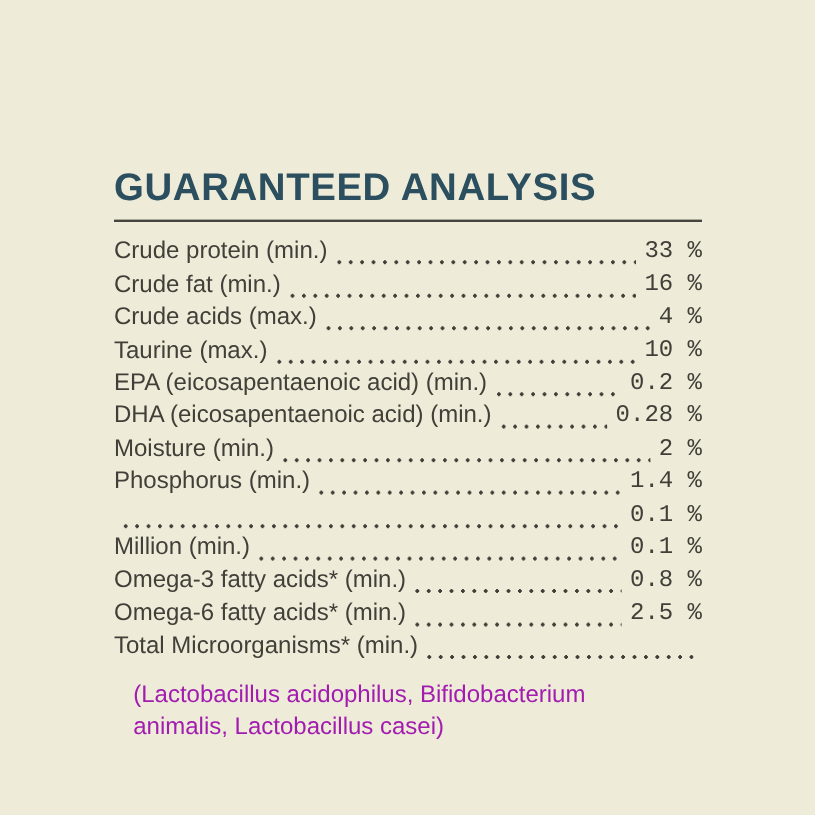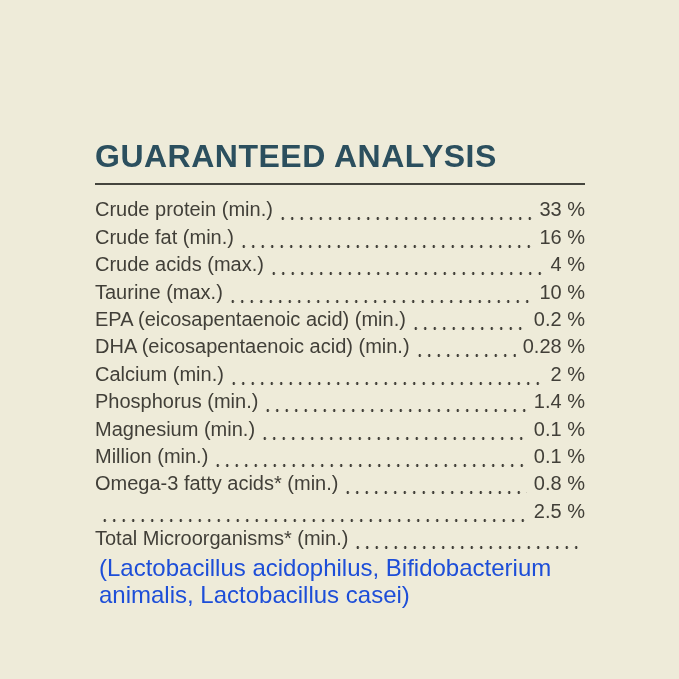--- a/index.html
+++ b/index.html
@@ -52,26 +52,27 @@
     height: 5px;
     margin: 0 7px 0 5px;
     background-image: radial-gradient(circle, #413f38 1.35px, rgba(0,0,0,0) 1.45px);
     background-size: 9.5px 5px;
     background-repeat: repeat-x;
     background-position: left bottom;
   }
   .val {
     flex: 0 0 auto;
     text-align: right;
+    font-family: Liberation Mono, monospace;
   }
   .footnote {
-    color: #1d4ed8;
-    font-size: 24px;
+    color: #a21caf;
+    font-size: 20px;
     line-height: 27.4px;
-    margin: 4px;
+    margin: 16px;
   }
 </style>
 </head>
 <body>
 
 <div class="label-panel">
   <h1 class="ga-title">GUARANTEED ANALYSIS</h1>
   <hr class="ga-rule">
   <div class="ga-rows">
     <div class="row">
@@ -98,45 +99,45 @@
       <span class="nm">EPA (eicosapentaenoic acid) (min.)</span>
       <span class="leader"></span>
       <span class="val">0.2 %</span>
     </div>
     <div class="row">
       <span class="nm">DHA (eicosapentaenoic acid) (min.)</span>
       <span class="leader"></span>
       <span class="val">0.28 %</span>
     </div>
     <div class="row">
-      <span class="nm">Calcium (min.)</span>
+      <span class="nm">Moisture (min.)</span>
       <span class="leader"></span>
       <span class="val">2 %</span>
     </div>
     <div class="row">
       <span class="nm">Phosphorus (min.)</span>
       <span class="leader"></span>
       <span class="val">1.4 %</span>
     </div>
     <div class="row">
-      <span class="nm">Magnesium (min.)</span>
       <span class="leader"></span>
       <span class="val">0.1 %</span>
     </div>
     <div class="row">
       <span class="nm">Million (min.)</span>
       <span class="leader"></span>
       <span class="val">0.1 %</span>
     </div>
     <div class="row">
       <span class="nm">Omega-3 fatty acids* (min.)</span>
       <span class="leader"></span>
       <span class="val">0.8 %</span>
     </div>
     <div class="row">
+      <span class="nm">Omega-6 fatty acids* (min.)</span>
       <span class="leader"></span>
       <span class="val">2.5 %</span>
     </div>
     <div class="row">
       <span class="nm">Total Microorganisms* (min.)</span>
       <span class="leader"></span>
     </div>
   </div>
   <p class="footnote">(Lactobacillus acidophilus, Bifidobacterium animalis, Lactobacillus casei)</p>
 </div>

